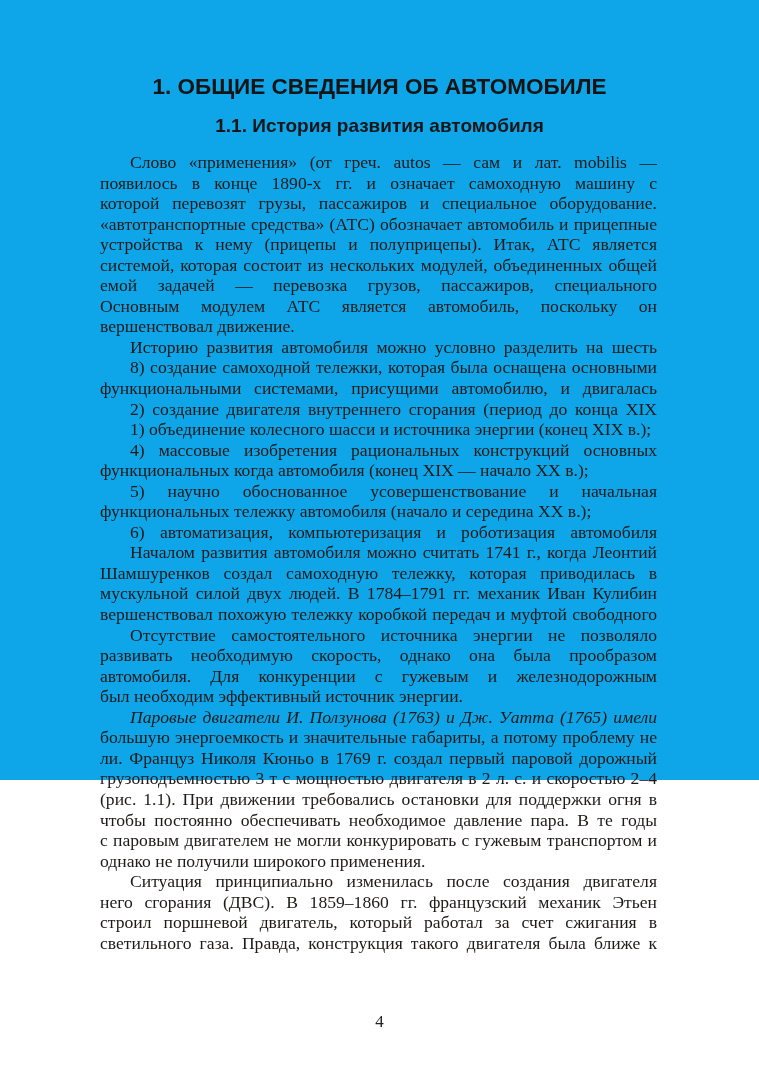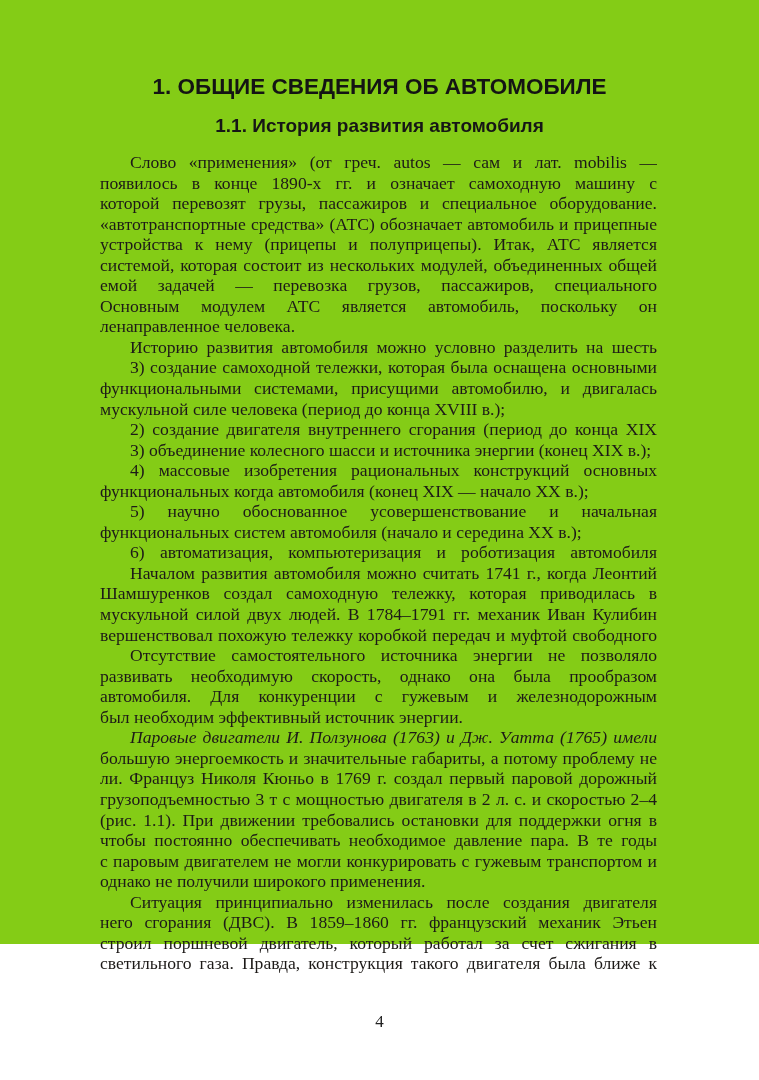--- a/index.html
+++ b/index.html
@@ -1,19 +1,19 @@
 <!DOCTYPE html>
 <html><head>
 <meta charset="utf-8">
 <style>
   html, body { margin: 0; padding: 0; background: #ffffff; }
   body { width: 759px; height: 1080px; position: relative; overflow: hidden; }
   .page {
-    position: absolute; left: 0; top: 0; width: 759px; height: 944px;
-    background: #84cc16;
+    position: absolute; left: 0; top: 0; width: 759px; height: 780px;
+    background: #0ea5e9;
   }
   .h1 {
     position: absolute; left: 0; width: 759px; top: 74px;
     text-align: center;
     font-family: "Liberation Sans", sans-serif;
     font-weight: bold; font-size: 22.5px; color: #141414;
     letter-spacing: 0px;
   }
   .h2 {
     position: absolute; left: 0; width: 759px; top: 115px;
@@ -49,31 +49,30 @@
   <div class="h2">1.1. История развития автомобиля</div>
   <div class="body" id="body">
       <div class="ln ind" style="white-space: normal;"><span>Слово «применения» (от греч. autos — сам и лат. mobilis — двигаться)</span><span style="display: inline-block; width: 100%; height: 0px;"></span></div>
       <div class="ln" style="white-space: normal;"><span>появилось в конце 1890-х гг. и означает самоходную машину с двигателем, на</span><span style="display: inline-block; width: 100%; height: 0px;"></span></div>
       <div class="ln" style="white-space: normal;"><span>которой перевозят грузы, пассажиров и специальное оборудование. Понятие</span><span style="display: inline-block; width: 100%; height: 0px;"></span></div>
       <div class="ln" style="white-space: normal;"><span>«автотранспортные средства» (АТС) обозначает автомобиль и прицепные</span><span style="display: inline-block; width: 100%; height: 0px;"></span></div>
       <div class="ln" style="white-space: normal;"><span>устройства к нему (прицепы и полуприцепы). Итак, АТС является комплексной</span><span style="display: inline-block; width: 100%; height: 0px;"></span></div>
       <div class="ln" style="white-space: normal;"><span>системой, которая состоит из нескольких модулей, объединенных общей реша-</span><span style="display: inline-block; width: 100%; height: 0px;"></span></div>
       <div class="ln" style="white-space: normal;"><span>емой задачей — перевозка грузов, пассажиров, специального оборудования.</span><span style="display: inline-block; width: 100%; height: 0px;"></span></div>
       <div class="ln" style="white-space: normal;"><span>Основным модулем АТС является автомобиль, поскольку он обеспечивает це-</span><span style="display: inline-block; width: 100%; height: 0px;"></span></div>
-      <div class="ln last" style="white-space: normal;">ленаправленное человека.</div>
+      <div class="ln last" style="white-space: normal;">вершенствовал движение.</div>
       <div class="ln ind" style="white-space: normal;"><span>Историю развития автомобиля можно условно разделить на шесть этапов:</span><span style="display: inline-block; width: 100%; height: 0px;"></span></div>
-      <div class="ln ind" style="white-space: normal;"><span>3) создание самоходной тележки, которая была оснащена основными</span><span style="display: inline-block; width: 100%; height: 0px;"></span></div>
+      <div class="ln ind" style="white-space: normal;"><span>8) создание самоходной тележки, которая была оснащена основными</span><span style="display: inline-block; width: 100%; height: 0px;"></span></div>
       <div class="ln" style="white-space: normal;"><span>функциональными системами, присущими автомобилю, и двигалась благодаря</span><span style="display: inline-block; width: 100%; height: 0px;"></span></div>
-      <div class="ln last" style="white-space: normal;">мускульной силе человека (период до конца XVIII в.);</div>
       <div class="ln ind last" style="white-space: normal;">2) создание двигателя внутреннего сгорания (период до конца XIX в.);</div>
-      <div class="ln ind last" style="white-space: normal;">3) объединение колесного шасси и источника энергии (конец XIX в.);</div>
+      <div class="ln ind last" style="white-space: normal;">1) объединение колесного шасси и источника энергии (конец XIX в.);</div>
       <div class="ln ind" style="white-space: normal;"><span>4) массовые изобретения рациональных конструкций основных элементов</span><span style="display: inline-block; width: 100%; height: 0px;"></span></div>
       <div class="ln last" style="white-space: normal;">функциональных когда автомобиля (конец XIX — начало XX в.);</div>
       <div class="ln ind" style="white-space: normal;"><span>5) научно обоснованное усовершенствование и начальная автоматизация</span><span style="display: inline-block; width: 100%; height: 0px;"></span></div>
-      <div class="ln last" style="white-space: normal;">функциональных систем автомобиля (начало и середина XX в.);</div>
+      <div class="ln last" style="white-space: normal;">функциональных тележку автомобиля (начало и середина XX в.);</div>
       <div class="ln ind" style="white-space: normal;"><span>6) автоматизация, компьютеризация и роботизация автомобиля (совре-</span><span style="display: inline-block; width: 100%; height: 0px;"></span></div>
       <div class="ln ind" style="white-space: normal;"><span>Началом развития автомобиля можно считать 1741 г., когда Леонтий</span><span style="display: inline-block; width: 100%; height: 0px;"></span></div>
       <div class="ln" style="white-space: normal;"><span>Шамшуренков создал самоходную тележку, которая приводилась в движение</span><span style="display: inline-block; width: 100%; height: 0px;"></span></div>
       <div class="ln" style="white-space: normal;"><span>мускульной силой двух людей. В 1784–1791 гг. механик Иван Кулибин усо-</span><span style="display: inline-block; width: 100%; height: 0px;"></span></div>
       <div class="ln last" style="white-space: normal;">вершенствовал похожую тележку коробкой передач и муфтой свободного хода.</div>
       <div class="ln ind" style="white-space: normal;"><span>Отсутствие самостоятельного источника энергии не позволяло тележке</span><span style="display: inline-block; width: 100%; height: 0px;"></span></div>
       <div class="ln" style="white-space: normal;"><span>развивать необходимую скорость, однако она была прообразом современного</span><span style="display: inline-block; width: 100%; height: 0px;"></span></div>
       <div class="ln" style="white-space: normal;"><span>автомобиля. Для конкуренции с гужевым и железнодорожным транспортом</span><span style="display: inline-block; width: 100%; height: 0px;"></span></div>
       <div class="ln last" style="white-space: normal; font-family: Liberation Serif, serif;">был необходим эффективный источник энергии.</div>
       <div class="ln ind" style="white-space: normal; font-style: italic;"><span>Паровые двигатели И. Ползунова (1763) и Дж. Уатта (1765) имели не-</span><span style="display: inline-block; width: 100%; height: 0px;"></span></div>

